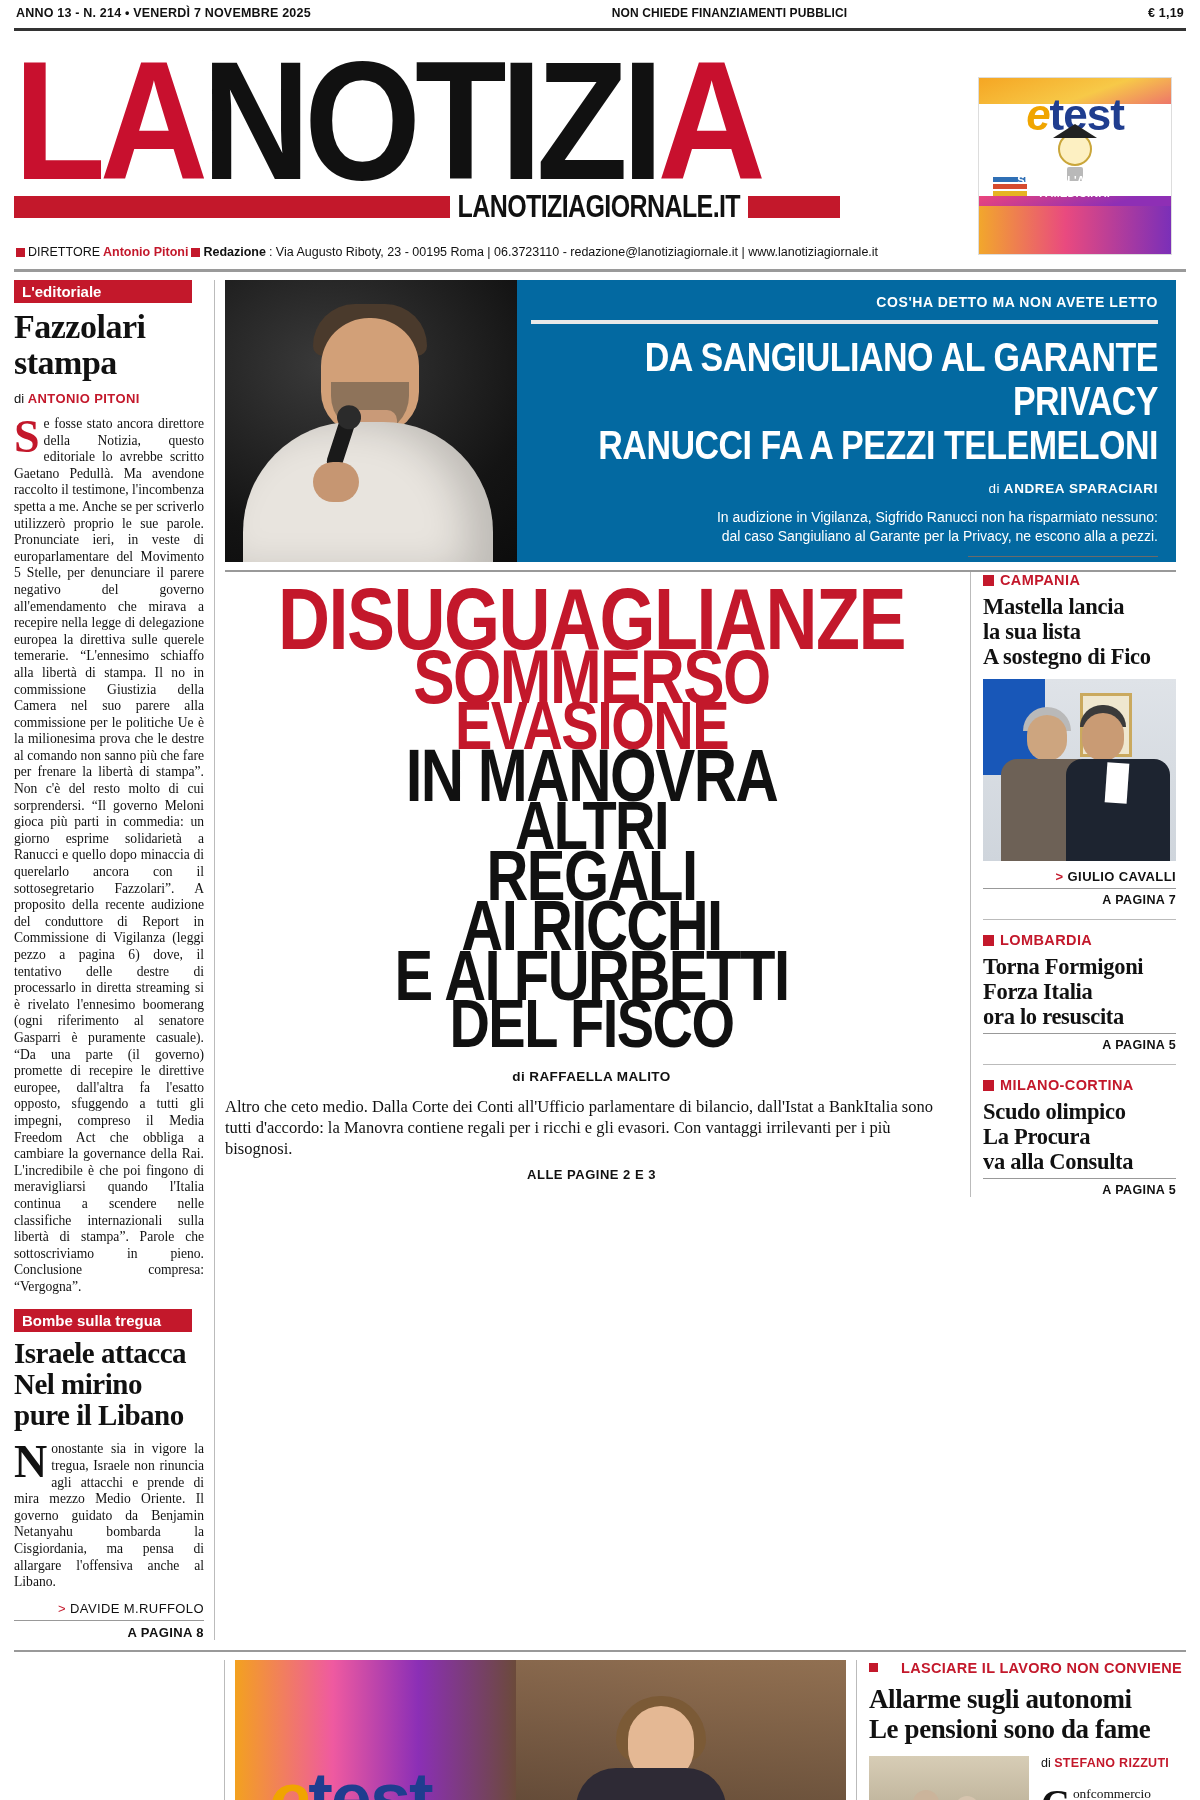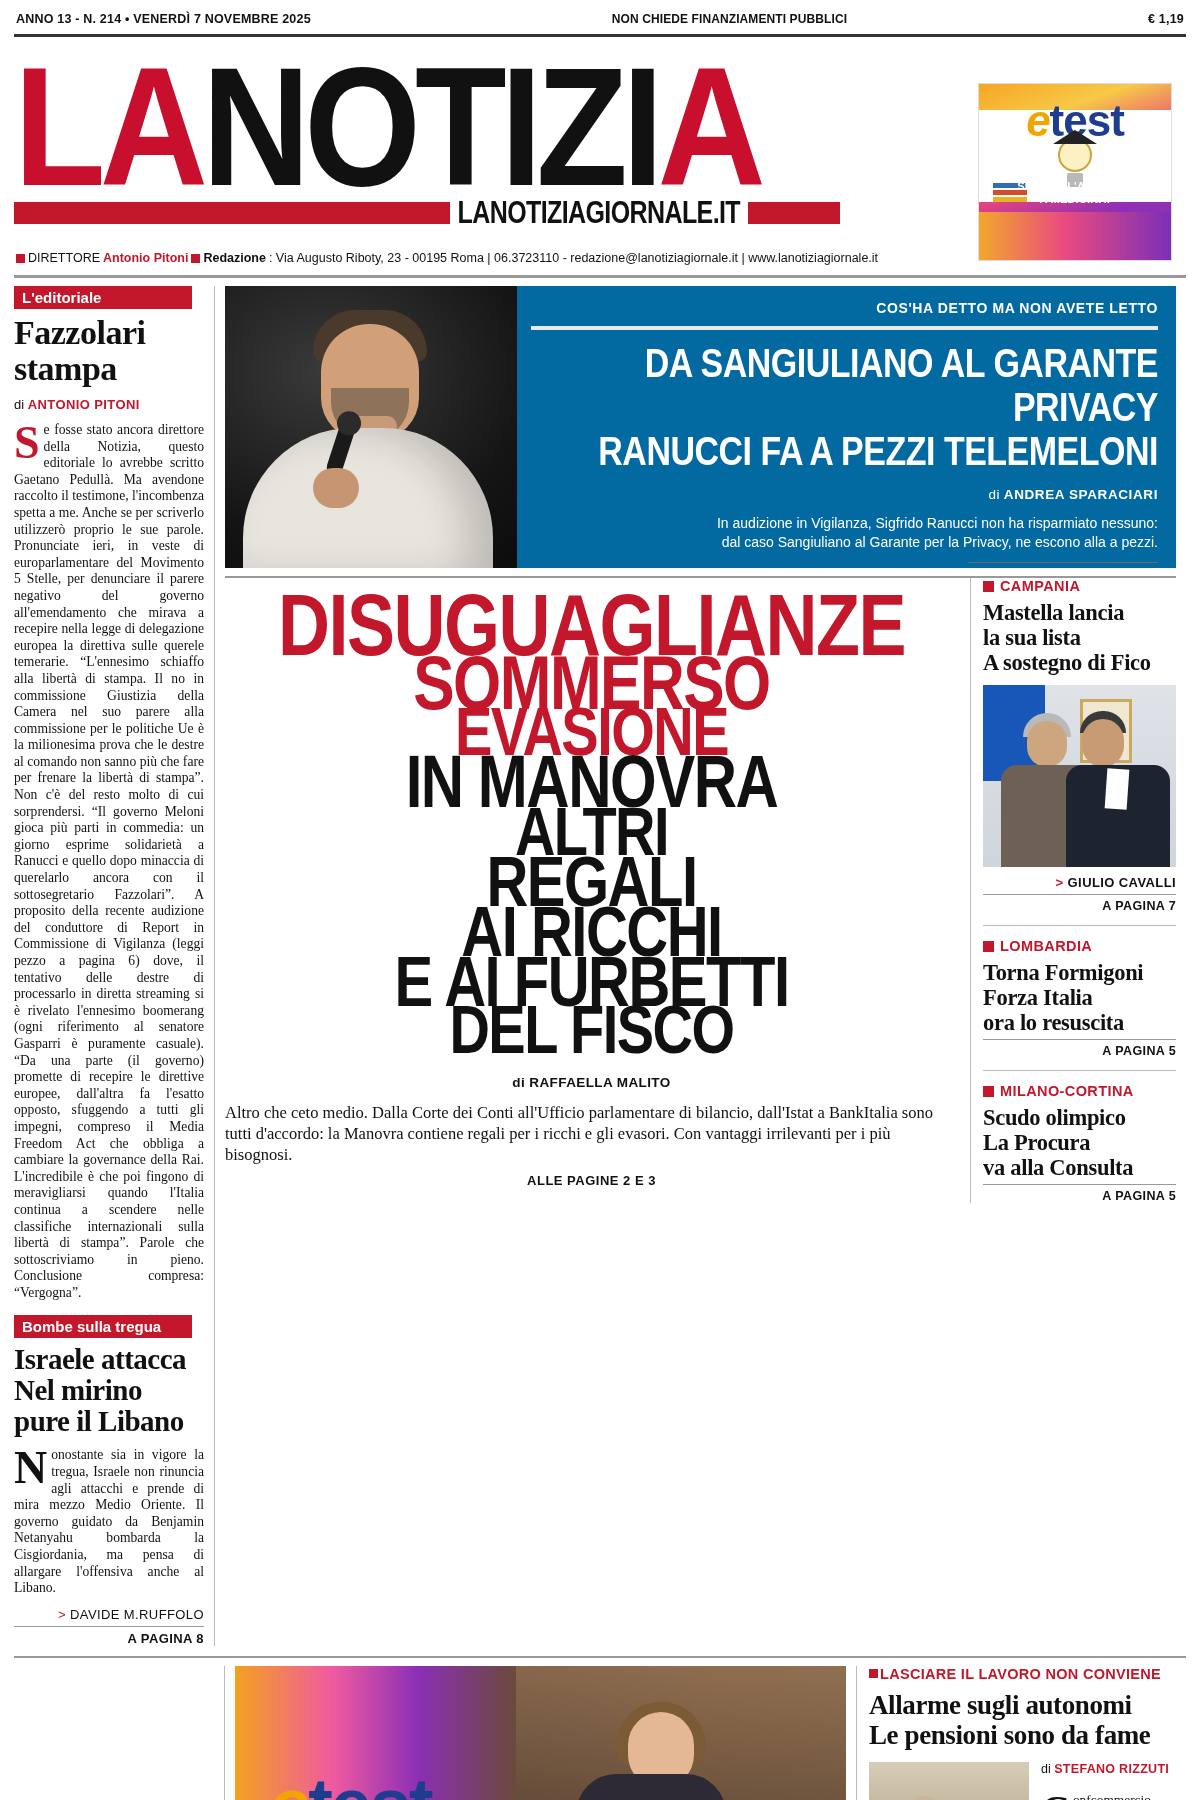--- a/index.html
+++ b/index.html
@@ -3,21 +3,21 @@
 <meta charset="utf-8">
 <style>
   * { box-sizing: border-box; margin: 0; padding: 0; }
   html, body {
     width: 1200px; height: 1800px;
     background: #ffffff;
     font-family: "Liberation Sans", sans-serif;
     color: #111;
     overflow: hidden;
   }
-  .page { position: relative; width: 1200px; height: 1504px; padding: 6px 14px; }
+  .page { position: relative; width: 1200px; height: 1504px; padding: 0 14px; }
 
   
   .topstrip {
     display: flex; align-items: center; justify-content: space-between;
     height: 26px; font-size: 12.5px; font-weight: 700;
     letter-spacing: .2px; padding: 0 2px;
   }
   .topstrip .center { font-size: 12px; font-weight: 700; letter-spacing: .1px; }
   .topstrip .right { font-size: 12.5px; font-weight: 700; }
   .rule-thick { height: 3px; background: #333; margin-top: 2px; }
@@ -242,21 +242,21 @@
      background: linear-gradient(180deg,#8a6a4e,#3a2a20); opacity:.92;}
   .ad-girl-body{position:absolute;right:120px;bottom:0;width:150px;height:190px;background:#2e2a35;border-radius:40px 40px 0 0;}
   .ad-girl-head{position:absolute;right:152px;bottom:176px;width:66px;height:76px;background:#e4b894;border-radius:33px;}
   .ad-girl-hair{position:absolute;right:140px;bottom:196px;width:90px;height:66px;background:#7b5a36;border-radius:45px 45px 22px 22px;}
   .ad-etest {
     position:absolute; left: 34px; top: 96px; font-size: 74px; font-weight: 700; letter-spacing:-2px;
   }
   .ad-etest .e { color:#f0a500; font-style: italic; }
   .ad-etest .t { color:#1f3d8f; }
 
-  .br-kick { display:flex; align-items:center; gap:2px; font-size: 14.5px;
+  .br-kick { display:flex; align-items:center; gap:23px; font-size: 14.5px;
              font-weight:700; color:#c3182b; letter-spacing:.3px; }
   .br-head {
     font-family:"Liberation Serif", serif; font-weight:700; font-size: 27px;
     line-height: 30px; margin-top: 8px; letter-spacing:-.4px;
   }
   .br-flex { display:flex; gap: 12px; margin-top: 12px; }
   .br-photo { width: 160px; flex:0 0 160px; height: 160px; overflow:hidden; position:relative;
               background: linear-gradient(180deg,#cbbfa6 0%,#9f8f74 55%,#6f6games 100%); }
   .br-photo .bg { position:absolute; inset:0; background:linear-gradient(180deg,#d7cdb6,#8e7f66); }
   .br-p1h{ position:absolute; left:44px; bottom:100px; width:26px; height:26px; background:#cbb49b; border-radius:50%;}

